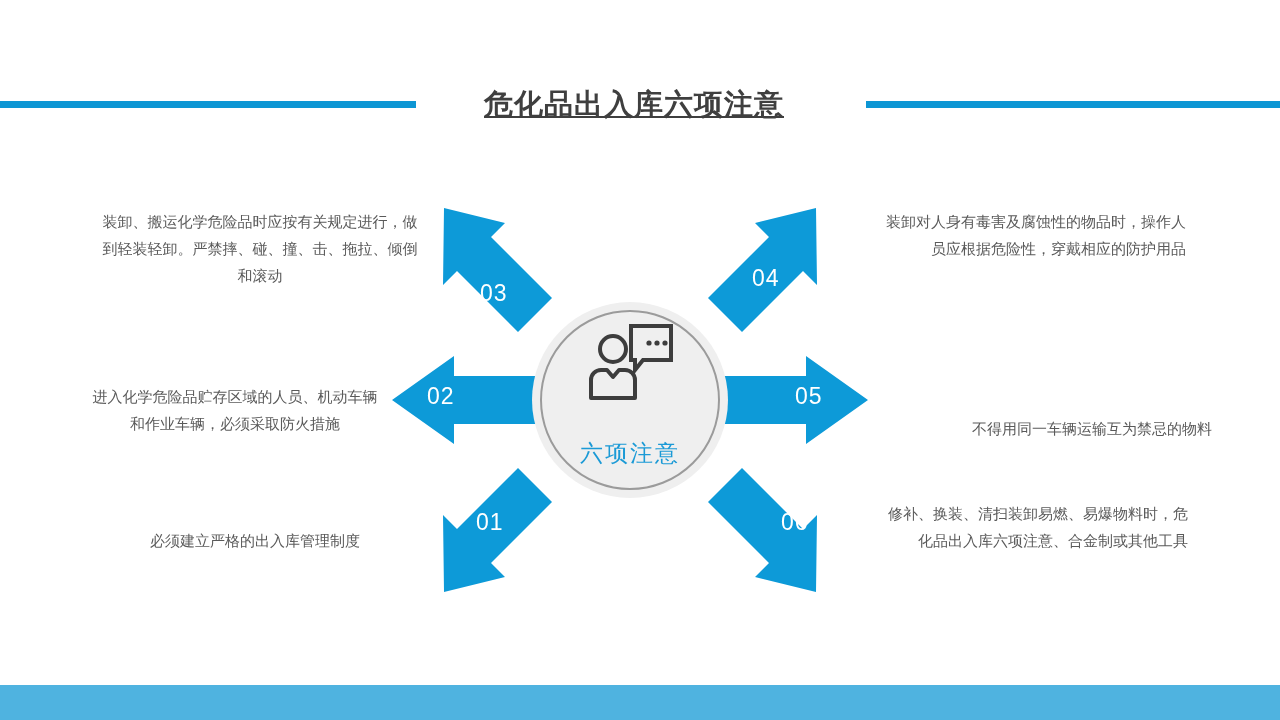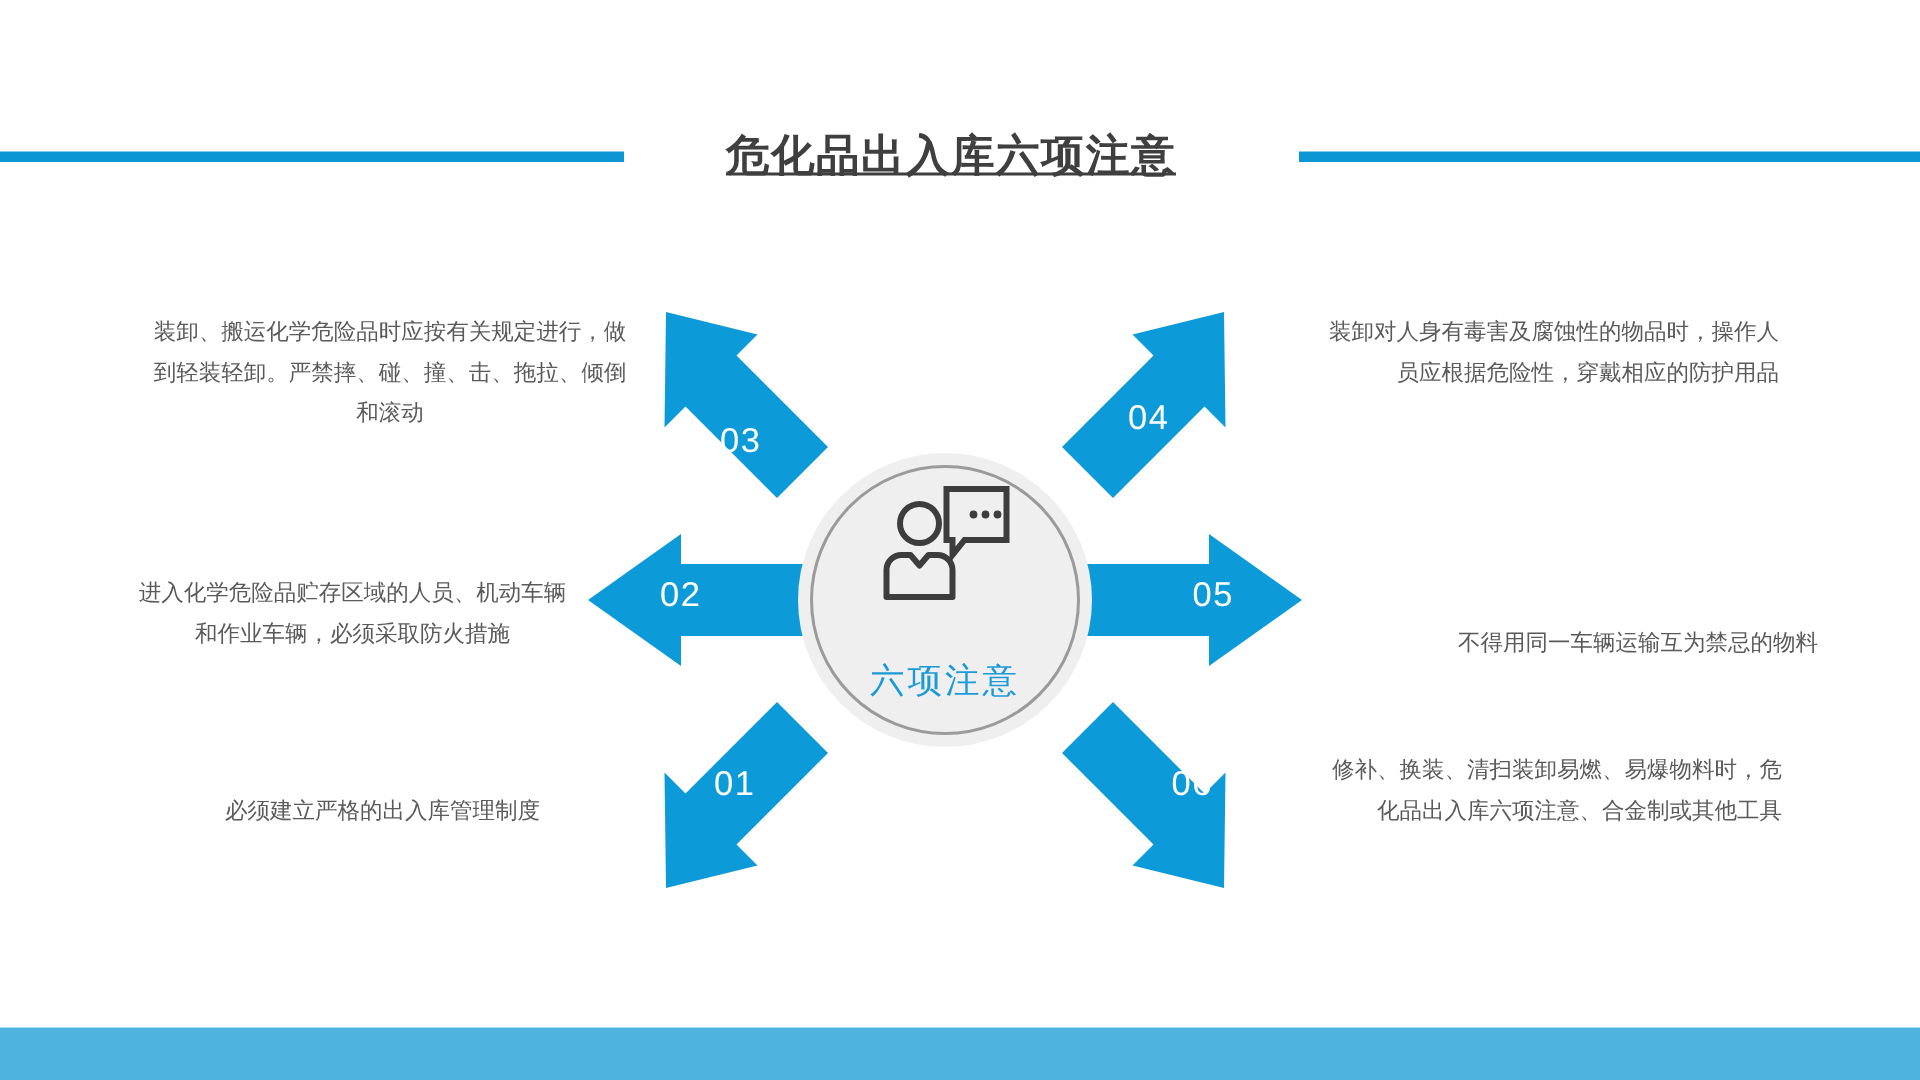--- a/index.html
+++ b/index.html
@@ -110,38 +110,38 @@
 
   
   .arrow-num {
     position: absolute;
     color: #ffffff;
     font-size: 23px;
     letter-spacing: 1px;
     white-space: nowrap;
   }
   .num-01 { left: 476px; top: 509px; }
-  .num-02 { left: 440px; top: 383px; }
+  .num-02 { left: 427px; top: 383px; }
   .num-03 { left: 480px; top: 280px; }
   .num-04 { left: 752px; top: 265px; }
   .num-05 { left: 795px; top: 383px; }
   .num-06 { left: 765px; top: 509px; margin-left: 16px; }
 
   
   .desc {
     position: absolute;
     font-size: 15px;
     line-height: 27px;
     color: #5a5a5a;
   }
   .desc.left  { text-align: center; text-indent: 0; }
   .desc.right { text-align: right; }
 
   .desc-03 { left: 100px; top: 208px; width: 320px; }
-  .desc-02 { left: 90px;  top: 383px; width: 290px; font-family: Liberation Mono, monospace; }
+  .desc-02 { left: 90px;  top: 383px; width: 290px; }
   .desc-01 { left: 100px; top: 527px; width: 310px; }
 
   .desc-04 { left: 876px; top: 208px; width: 310px; }
   .desc-05 { left: 922px; top: 383px; width: 290px; margin-top: 32px; }
   .desc-06 { left: 876px; top: 500px; width: 312px; }
 
   
   .footer-bar {
     position: absolute;
     left: 0;

